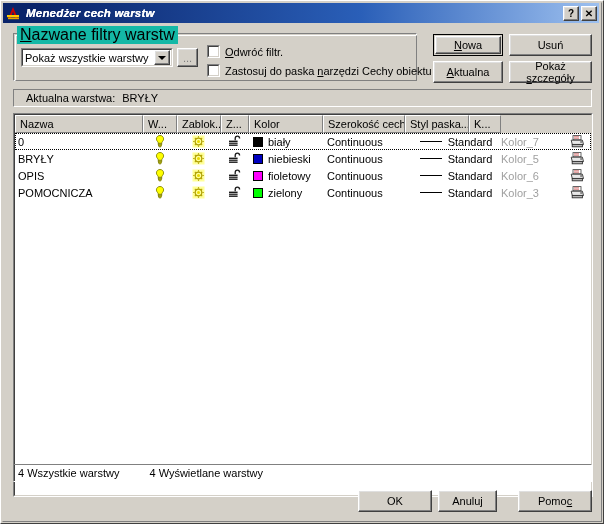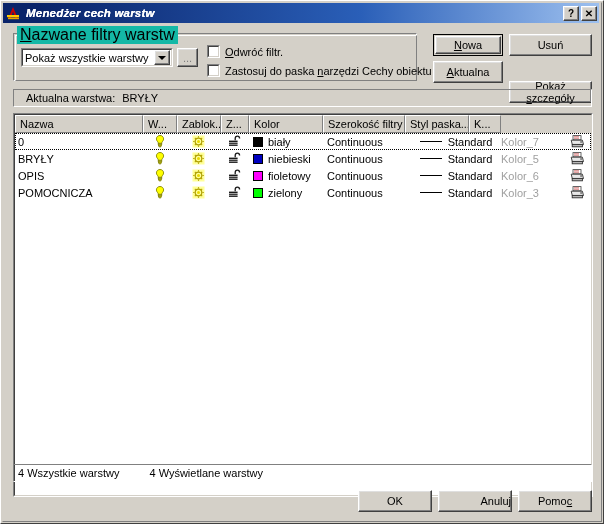--- a/index.html
+++ b/index.html
@@ -223,21 +223,21 @@
     position:absolute; left:1px; top:1px; right:1px; bottom:1px;
     border: 1px solid #ffffff;
     border-right-color: #404040;
     border-bottom-color: #404040;
     box-shadow: inset -1px -1px 0 #808080, inset 1px 1px 0 #dfdfdf;
     pointer-events:none;
   }
   #btn-nowa     { left: 432px; top: 33px; width: 70px; height: 22px; }
   #btn-usun     { left: 508px; top: 33px; width: 83px; height: 22px; }
   #btn-aktualna { left: 432px; top: 60px; width: 70px; height: 22px; }
-  #btn-szczeg   { left: 508px; top: 60px; width: 83px; height: 22px; margin-top: 20px; }
+  #btn-szczeg   { left: 508px; top: 60px; width: 83px; height: 22px; }
 
   
   .curlayer {
     position: absolute;
     left: 12px; top: 88px;
     width: 579px; height: 18px;
     border: 1px solid #808080;
     border-right-color: #ffffff;
     border-bottom-color: #ffffff;
     box-sizing: border-box;
@@ -343,21 +343,21 @@
     border-bottom-color: #ffffff;
     box-sizing: border-box;
     display: flex;
     align-items: center;
     padding-left: 4px;
     font-size: 11px;
     color: #000;
   }
   .status .s2 { margin-left: 30px; }
   #btn-ok     { left: 357px; top: 489px; width: 74px; height: 22px; }
-  #btn-anuluj { left: 437px; top: 489px; width: 74px; height: 22px; justify-content: flex-end; }
+  #btn-anuluj { left: 437px; top: 489px; width: 59px; height: 22px; }
   #btn-pomoc  { left: 517px; top: 489px; width: 74px; height: 22px; }
 
   .u { text-decoration: underline; }
 </style>
 </head>
 <body>
 
 <div id="dialog">
   <div id="dialog-inner"></div>
 
@@ -429,21 +429,21 @@
         <div class="hcell" style="width: 44px;">
           <span>Zablok...</span>
         </div>
         <div class="hcell" style="width: 28px;">
           <span>Z...</span>
         </div>
         <div class="hcell" style="width: 74px;">
           <span>Kolor</span>
         </div>
         <div class="hcell" style="width: 82px;">
-          <span>Szerokość filtry</span>
+          <span>Szerokość cech</span>
         </div>
         <div class="hcell" style="width: 64px;">
           <span>Styl paska...</span>
         </div>
         <div class="hcell" style="width: 32px;">
           <span>K...</span>
         </div>
       </div>
     <div class="rows" id="table-rows">
         <div class="row sel">

